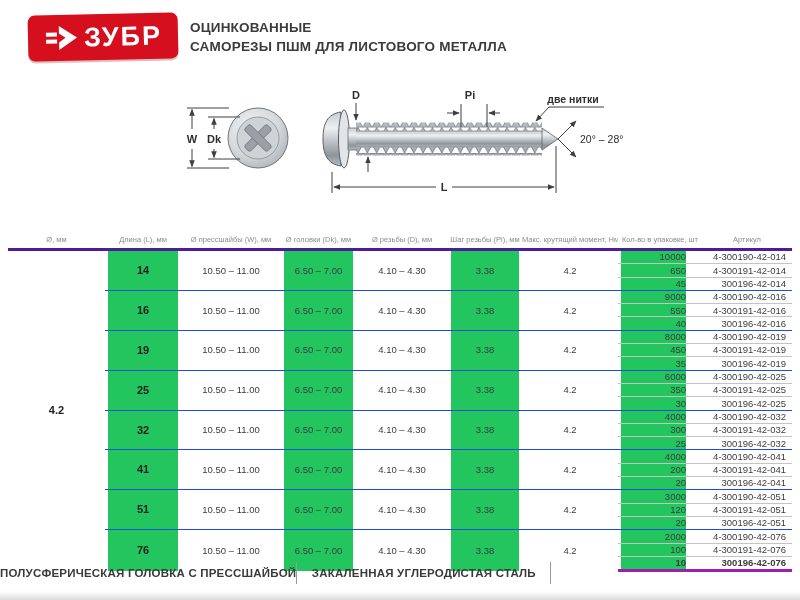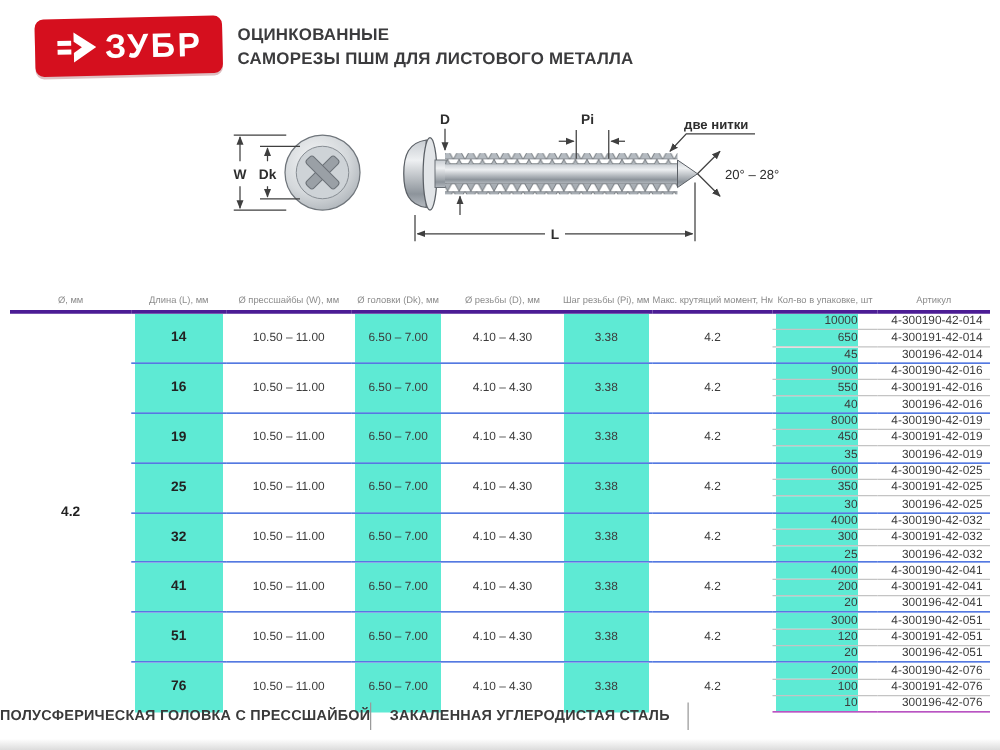--- a/index.html
+++ b/index.html
@@ -23,28 +23,28 @@
   .dim-label-sm{font-weight:700;font-size:10.5px;fill:#2e2e2e;}
   .angle-label{font-size:10.5px;fill:#2e2e2e;}
 
   
   .spec-wrap{position:absolute;left:8px;top:231px;width:784px;}
   table{border-collapse:collapse;table-layout:fixed;width:784px;}
   th{height:17px;font-size:7.5px;font-weight:400;color:#8c8c8c;text-align:center;
      white-space:nowrap;overflow:hidden;border-bottom:3px solid #4c1d95;padding:0;}
   tbody td{height:12.3px;font-size:9.5px;color:#3c3c3c;text-align:center;
            padding:0;line-height:1;white-space:nowrap;overflow:hidden;}
-  td.band{background:#5eead4;background-clip:content-box;padding:0 3px;}
+  td.band{background:#22c55e;background-clip:content-box;padding:0 3px;}
   td.len{font-weight:700;font-size:11px;color:#222;}
   td.dia{font-weight:700;font-size:11px;color:#222;}
   td.qty{text-align:right;padding-right:16px !important;}
   td.sku{text-align:right;padding-right:6px;}
   tr.group-start td{border-top:1px solid #1d4ed8;margin-top:32px;}
   tr.sub td.qty, tr.sub td.sku{border-top:1px solid #c4c4c4;}
-  tbody tr:last-child td{border-bottom:1px solid #a21caf;}
+  tbody tr:last-child td{border-bottom:3px solid #a21caf;font-weight:bold;}
 
   
   .footer{position:absolute;left:0;top:556px;width:692px;height:34px;
           display:flex;align-items:center;}
   .f-item{flex:1;text-align:center;font-weight:700;font-size:11.5px;color:#3a3a3a;
           letter-spacing:.2px;white-space:nowrap;}
   .f-item:nth-child(1){flex:0 0 273px;}
   .f-item:nth-child(3){flex:0 0 253px;}
   .f-div{width:1px;height:22px;background:#9a9a9a;}
   .bottom-shade{position:absolute;left:0;bottom:0;width:800px;height:9px;

